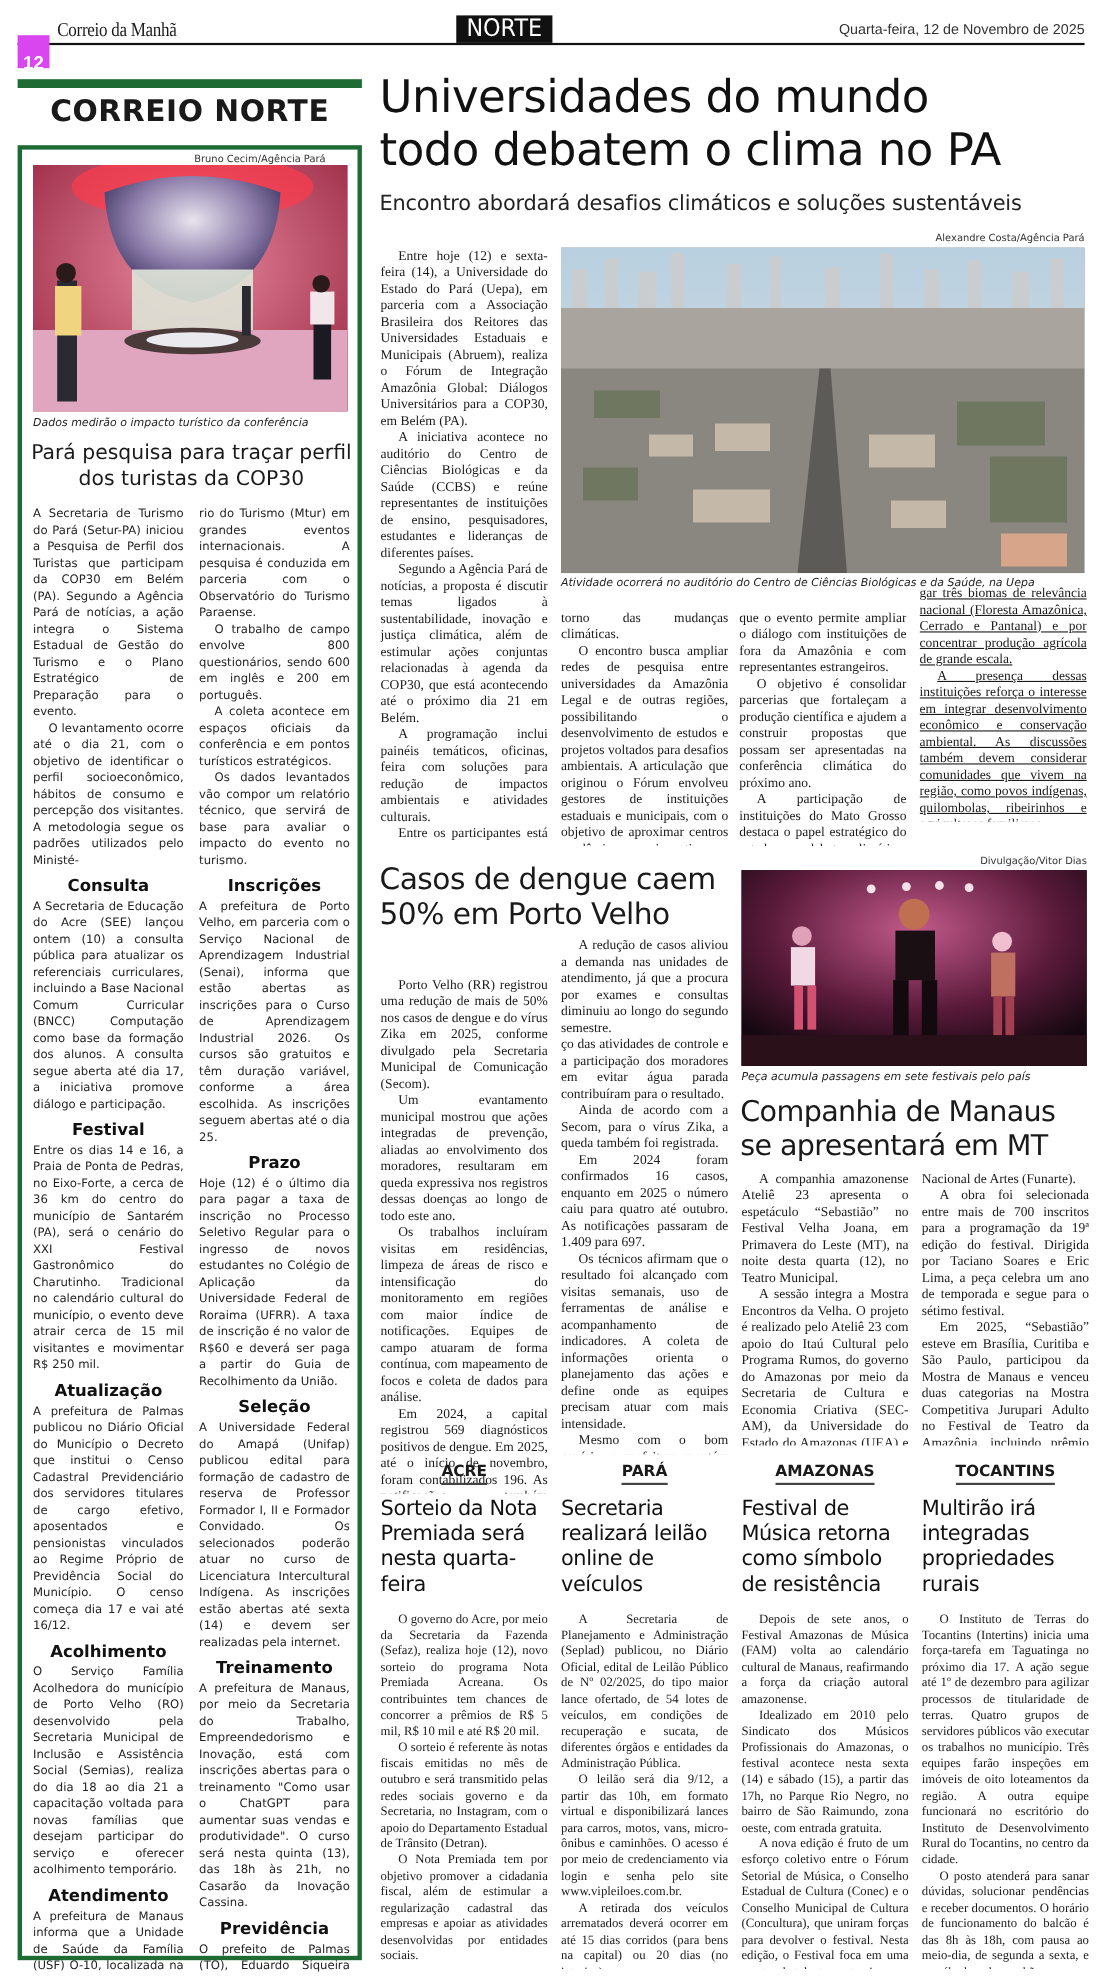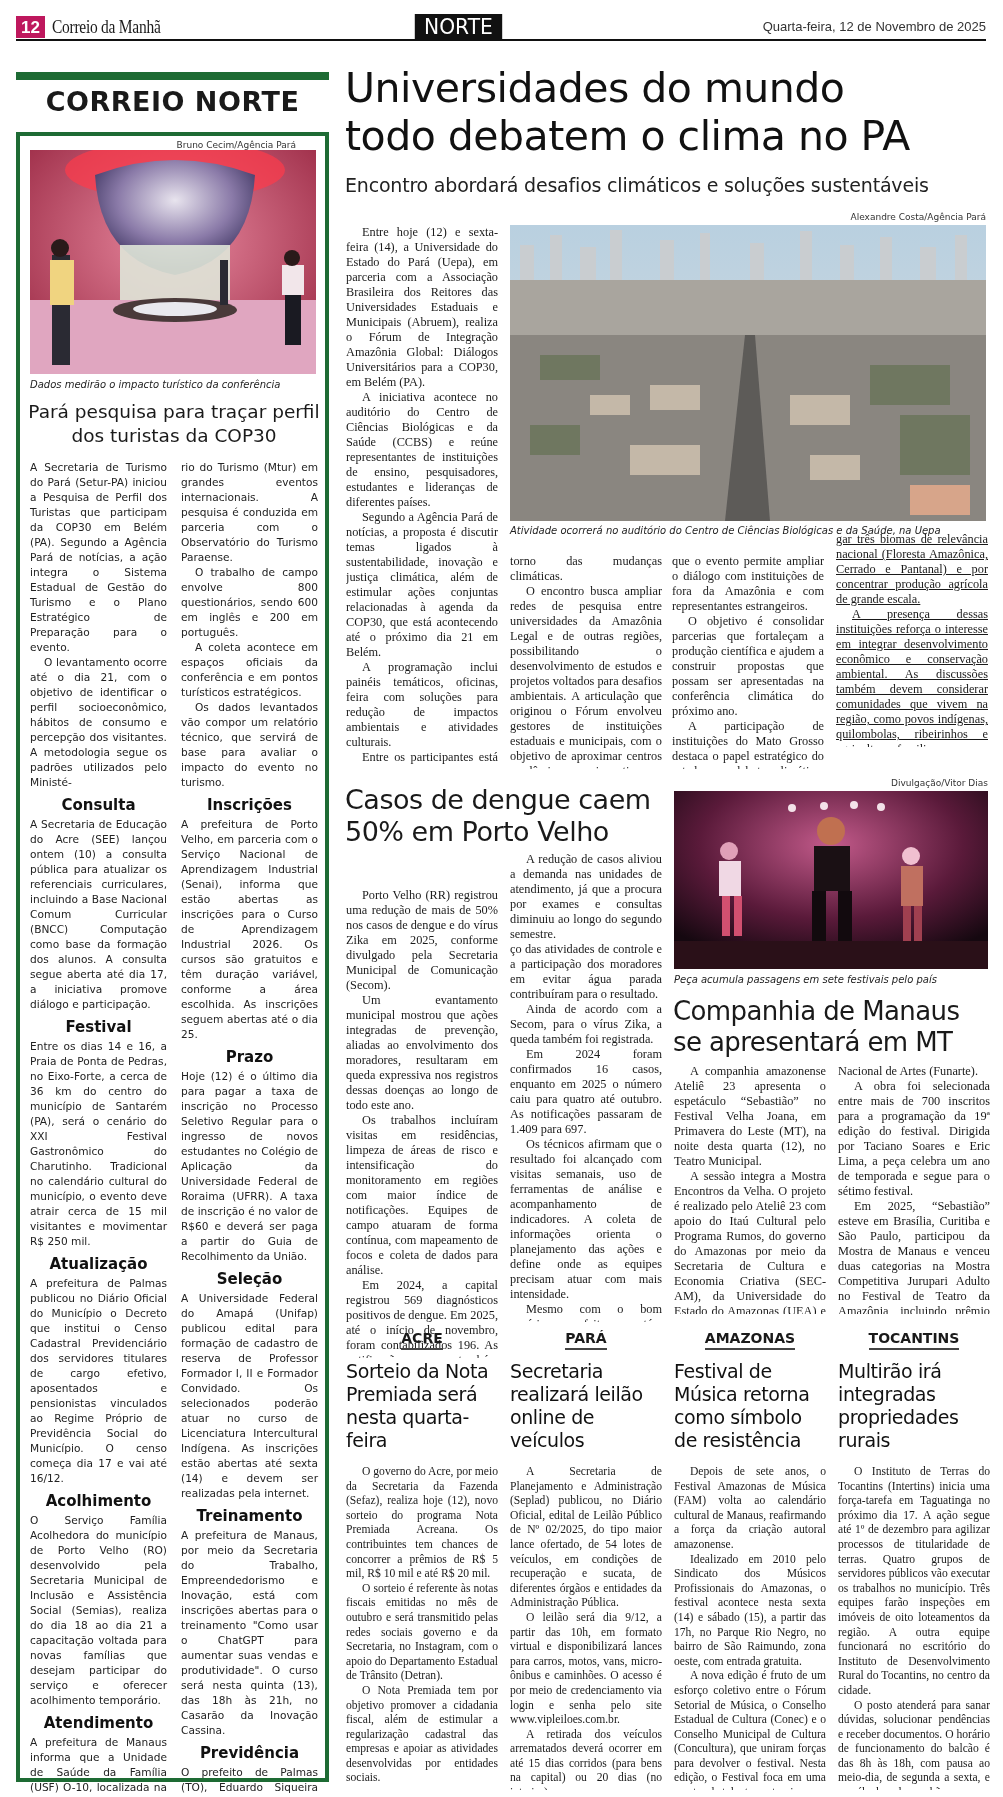--- a/index.html
+++ b/index.html
@@ -1,21 +1,21 @@
 <!DOCTYPE html>
 <html><head>
 <meta charset="utf-8">
 <style>
   * { box-sizing: border-box; margin: 0; padding: 0; }
   html, body { width: 1003px; height: 1797px; background: #fff; overflow: hidden; }
   body { position: relative; font-family: "Liberation Serif", serif; color: #1a1a1a; }
 
   
   .masthead { position: absolute; left: 16px; top: 16px; width: 970px; height: 25px; border-bottom: 2px solid #111; }
-  .page-num { position: absolute; left: 0; top: 0; background: #be185d; color: #fff; font: bold 17px "Liberation Sans", sans-serif; padding: 1px 5px; height: 22px; line-height: 21px; }
+  .page-num { position: absolute; left: 0; top: 16px; background: #d946ef; color: #fff; font: bold 17px "Liberation Sans", sans-serif; padding: 15px 5px; height: 22px; line-height: 21px; }
   .paper-name { position: absolute; left: 36px; top: 0; font: 18px "Liberation Serif", serif; line-height: 22px; transform: scaleX(0.86); transform-origin: left; letter-spacing: -0.3px; }
   .section-badge { position: absolute; left: 395px; top: -2px; background: #111; color: #fff; font: 22px "DejaVu Sans", sans-serif; padding: 0 10px; height: 25px; line-height: 25px; transform: scaleX(0.92); }
   .issue-date { position: absolute; right: 0; top: 3px; font: 13px "Liberation Sans", sans-serif; color: #333; }
 
   
   .green-bar { position: absolute; left: 16px; top: 72px; width: 313px; height: 8px; background: #1e6b34; }
   .sidebar-title { position: absolute; left: 16px; top: 86px; width: 313px; text-align: center; font: bold 27px "DejaVu Sans", sans-serif; letter-spacing: 0.5px; }
   .sidebar-box { position: absolute; left: 16px; top: 132px; width: 313px; height: 1650px; border: 4px solid #1e6b34; }
   .credit { font: 9px "DejaVu Sans", sans-serif; color: #333; text-align: right; }
   .caption { font: italic 10px "DejaVu Sans", sans-serif; color: #222; }

